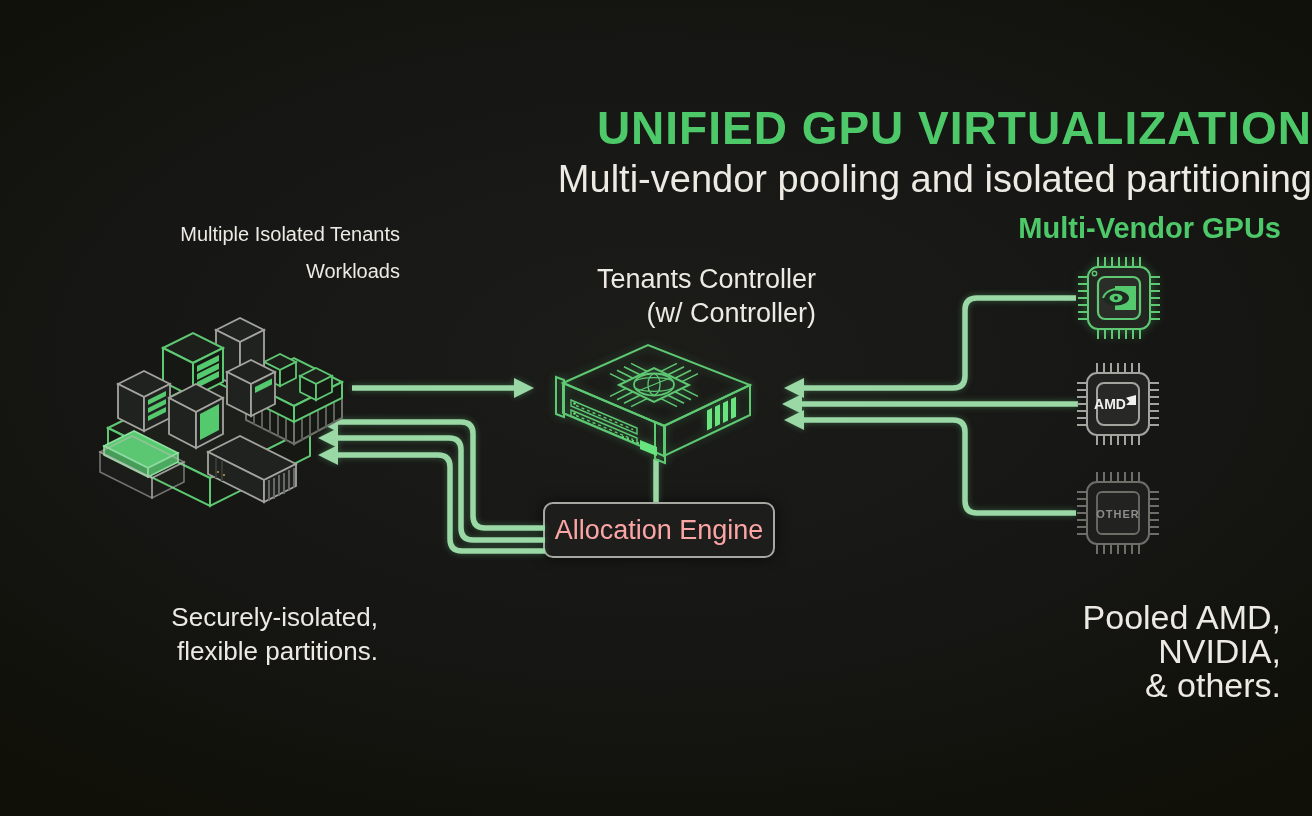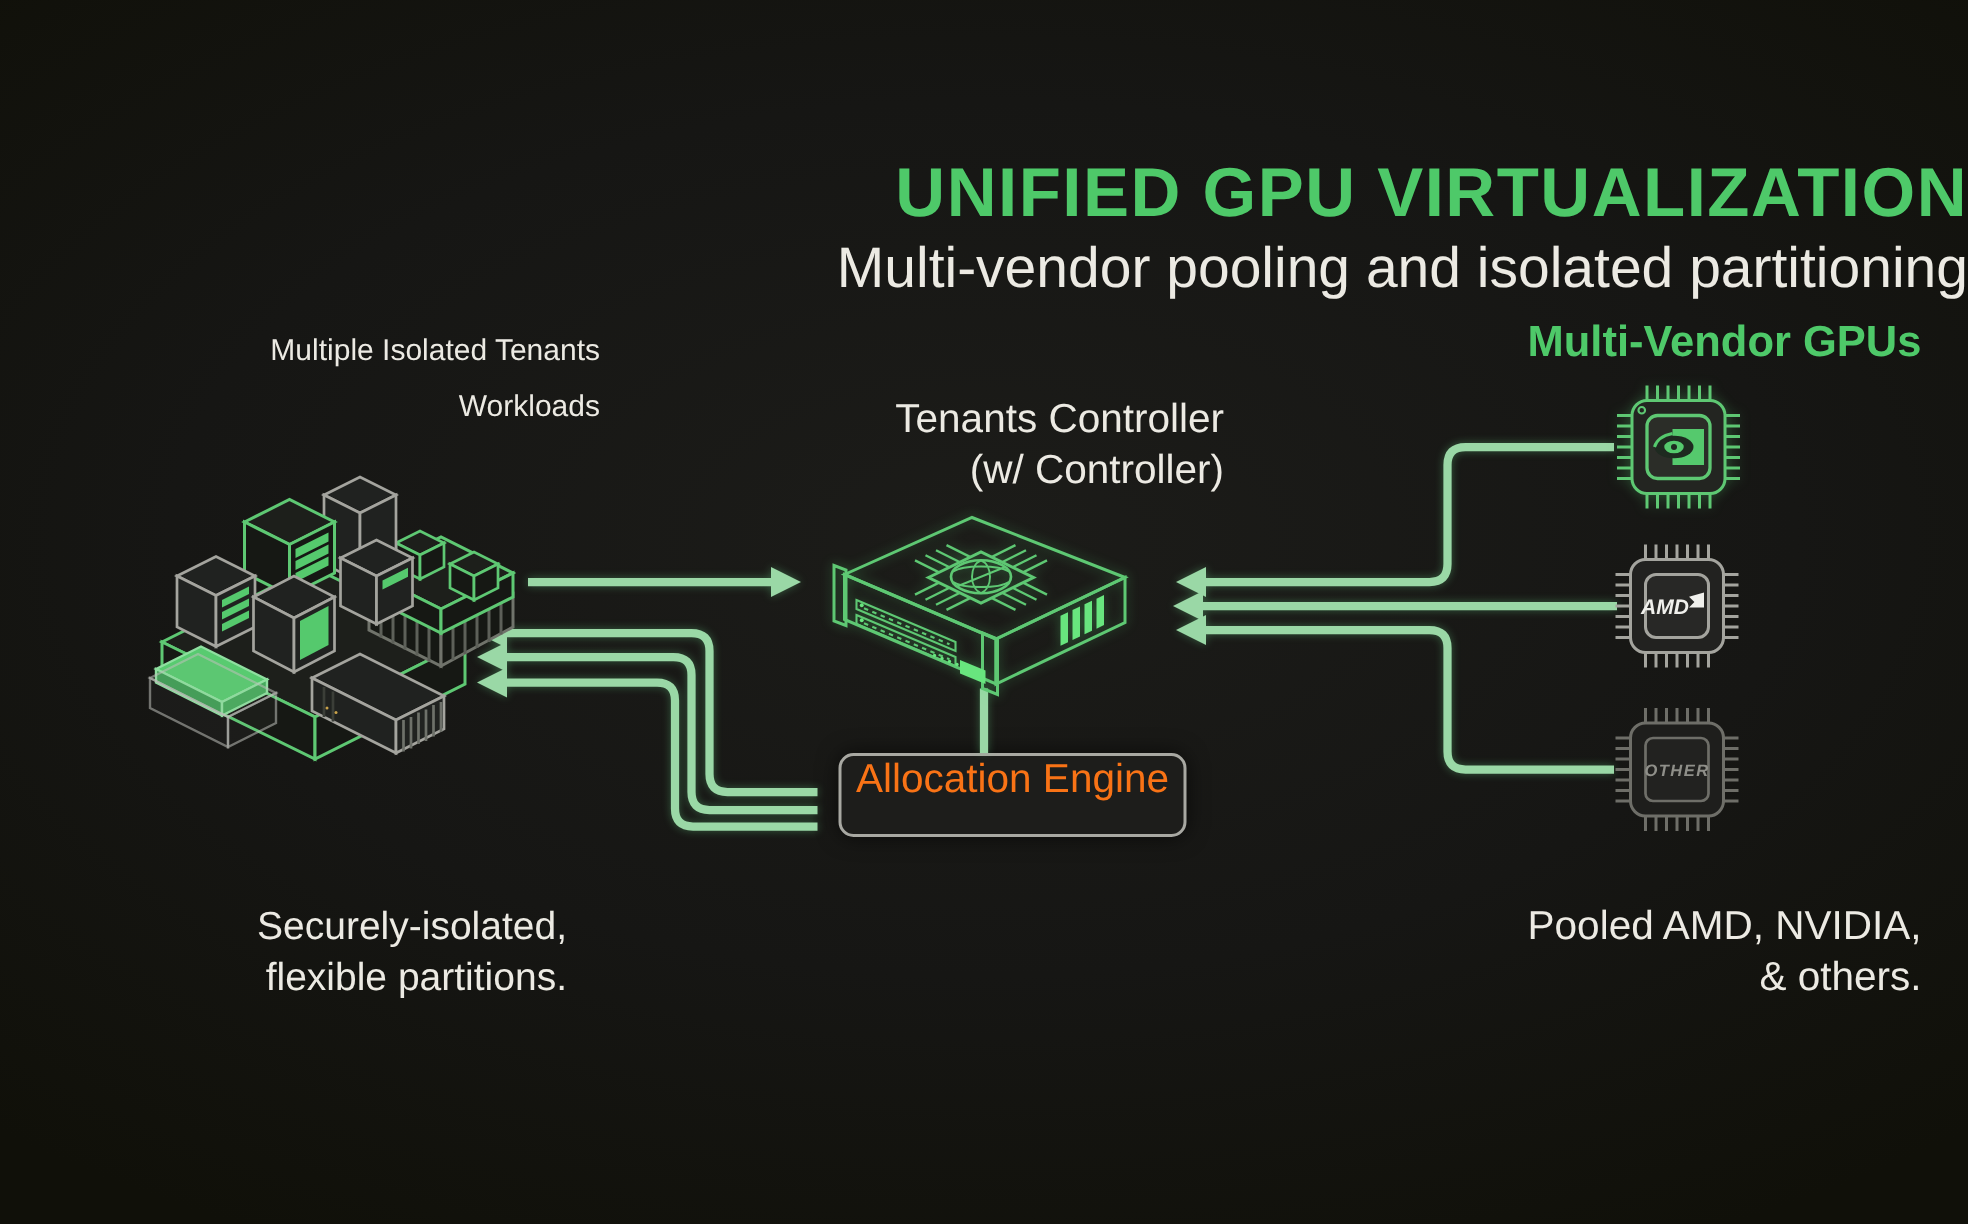--- a/index.html
+++ b/index.html
@@ -9,34 +9,34 @@
     font-family:"Liberation Sans", sans-serif;
     -webkit-font-smoothing:antialiased;
   }
   .txt{position:absolute;text-align:right;color:var(--text-light);}
   .title{top:101px;left:0;width:1312px;font-size:46px;font-weight:800;letter-spacing:1px;color:var(--title-green);}
   .subtitle{top:158px;left:0;width:1312px;font-size:38px;font-weight:400;color:var(--text-light);}
   .left-heading{top:216px;left:40px;width:360px;font-size:20px;line-height:37px;}
   .center-heading{top:262px;left:496px;width:320px;font-size:27px;line-height:34px;}
   .right-heading{top:212px;left:955px;width:326px;font-size:29px;font-weight:700;color:var(--title-green);}
   .left-caption{top:600px;left:58px;width:320px;font-size:26px;line-height:34px;}
-  .right-caption{top:600px;left:955px;width:326px;font-size:27px;line-height:34px;}
+  .right-caption{top:600px;left:955px;width:326px;font-size:34px;line-height:34px;}
   .engine-box{
-    position:absolute;left:559px;top:502px;width:228px;height:52px;
+    position:absolute;left:543px;top:502px;width:228px;height:52px;
     border:2px solid var(--panel-border);border-radius:10px;background:var(--panel-bg);
-    display:flex;align-items:flex-start;justify-content:center;
-    color:#f97316;font-size:27px;box-shadow:0 0 14px rgba(0,0,0,.6);
+    display:flex;align-items:center;justify-content:center;
+    color:#fca5a5;font-size:27px;box-shadow:0 0 14px rgba(0,0,0,.6);
   }
   svg{position:absolute;overflow:visible;}
   .connectors{left:0;top:0;filter:drop-shadow(0 0 3px rgba(110,220,140,.35));}
   .connectors path{fill:none;stroke:var(--arrow-green);stroke-width:5.5;}
   .connectors polygon{fill:var(--arrow-green);stroke:none;}
   .cluster-svg{left:88px;top:300px;}
   .controller-svg{left:543px;top:336px;filter:drop-shadow(0 0 4px rgba(90,220,120,.35));}
-  .chip{position:absolute;width:90px;height:90px;font-style:italic;}
+  .chip{position:absolute;width:90px;height:90px;}
   .chip-nvidia{left:1074px;top:253px;filter:drop-shadow(0 0 4px rgba(90,220,120,.3));}
   .chip-amd{left:1073px;top:359px;}
   .chip-other{left:1073px;top:468px;}
   
   .wg{stroke:var(--wire-green);fill:none;}
   .fill-dark{fill:#1d1f1b;}
   .fill-darker{fill:#161814;}
   .gray-edge{stroke:var(--edge-gray);fill:#202220;}
   .green-panel{fill:var(--fill-green);stroke:none;}
   .led{fill:var(--led-green);}

